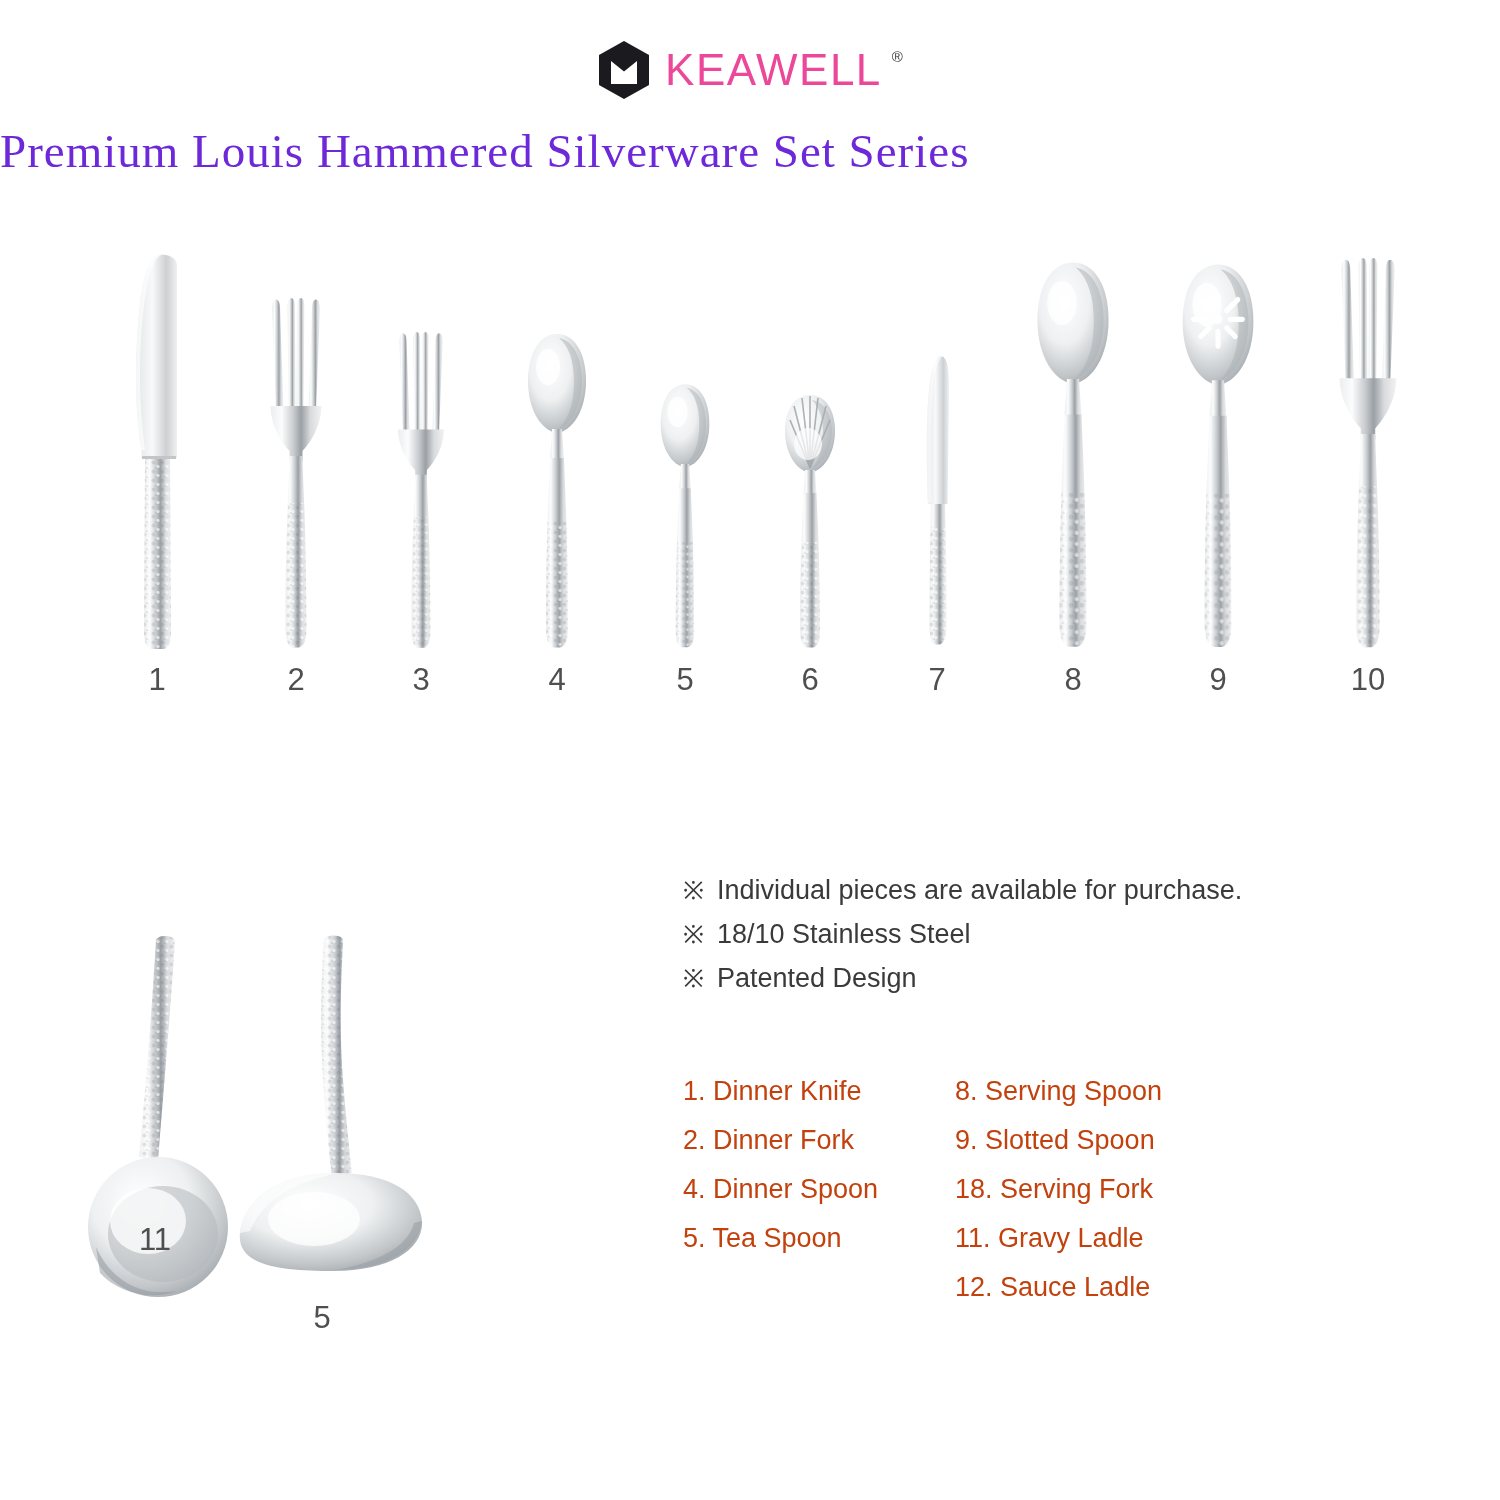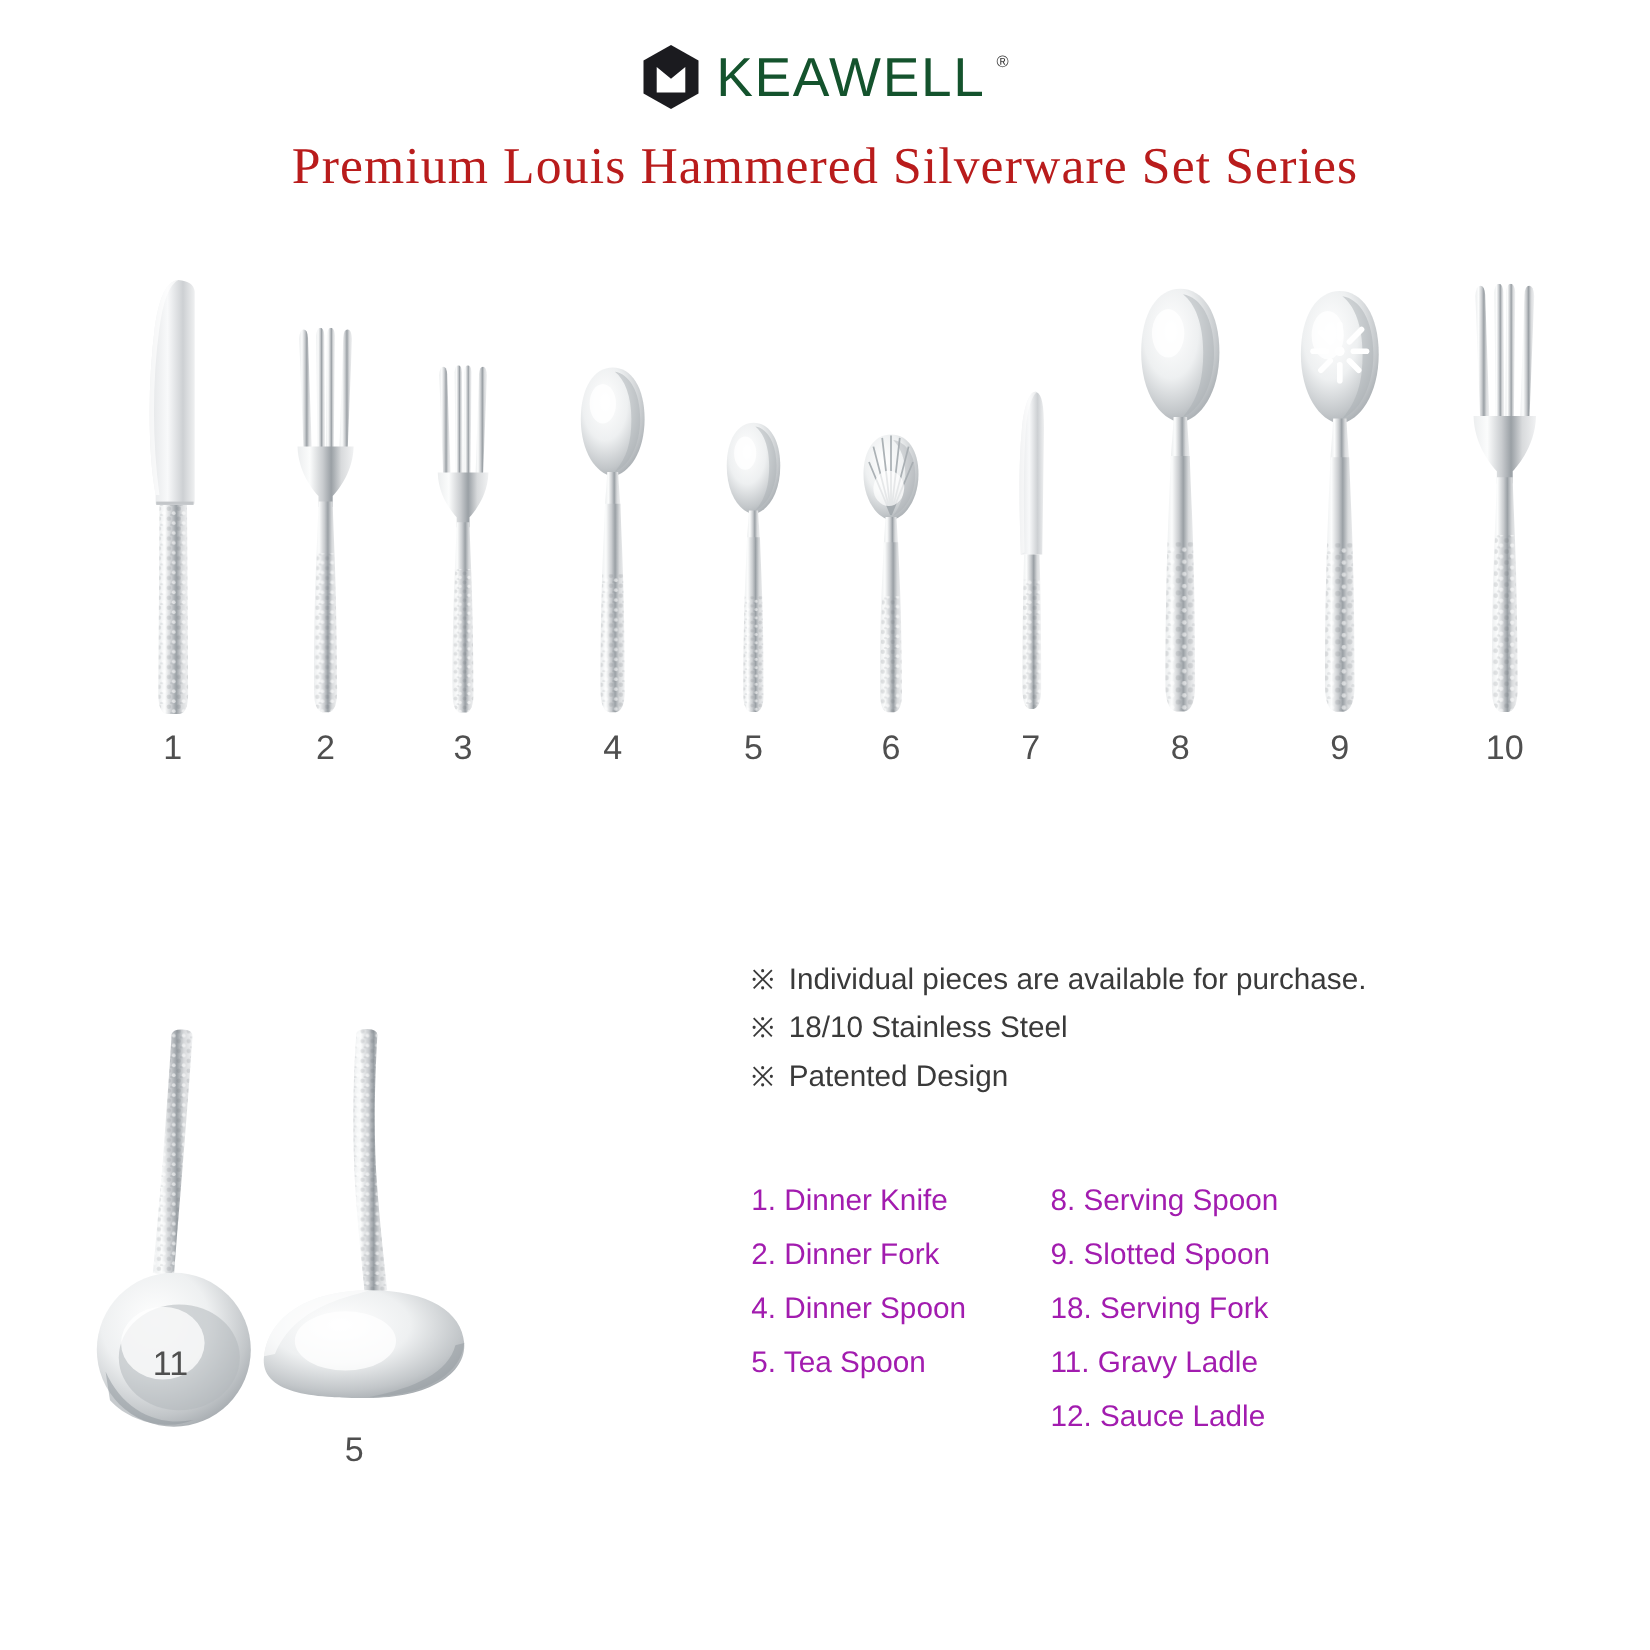--- a/index.html
+++ b/index.html
@@ -7,42 +7,42 @@
     position:relative;width:1500px;height:1500px;background:#ffffff;overflow:hidden;
     font-family:"Liberation Sans", sans-serif;
   }
   
   .logo-row{
     position:absolute;top:40px;left:0;width:100%;
     display:flex;justify-content:center;align-items:center;gap:14px;
   }
   .hex{display:inline-flex;}
   .logo-text{
-    font-size:50px;letter-spacing:1.5px;color:#14532d;font-weight:400;line-height:60px;
+    font-size:44px;letter-spacing:1.5px;color:#ec4899;font-weight:400;line-height:60px;
   }
   .reg{font-size:15px;color:#3a3a3a;align-self:flex-start;margin-top:8px;margin-left:-4px;}
   .title{
-    position:absolute;top:124px;left:0;width:100%;margin:0;text-align:center;
+    position:absolute;top:124px;left:0;width:100%;margin:0;text-align:left;
     font-family:"Liberation Serif", serif;font-weight:500;
-    font-size:47px;letter-spacing:1px;color:#b91c1c;
+    font-size:47px;letter-spacing:1px;color:#6d28d9;
   }
   
   .piece{position:absolute;display:block;}
   .pnum{
     position:absolute;width:60px;text-align:center;
     font-size:31px;font-weight:300;color:#4f4f4f;
   }
   
   .features{position:absolute;left:683px;top:872px;}
   .feat{display:flex;align-items:baseline;gap:13px;height:44px;
         font-size:27px;color:#3a3a3a;}
   .feat .mark{font-size:25px;color:#3a3a3a;}
   
   .legend-col{position:absolute;top:1076px;}
-  .legend-item{height:49px;font-size:27px;color:#a21caf;}
+  .legend-item{height:49px;font-size:27px;color:#c2410c;}
 </style>
 </head>
 <body>
 
 <div class="canvas">
 
   <svg width="0" height="0" style="position:absolute" aria-hidden="true">
     <defs>
       <linearGradient id="gV" x1="0" y1="0" x2="1" y2="0">
         <stop offset="0" stop-color="#eceeef"></stop>

